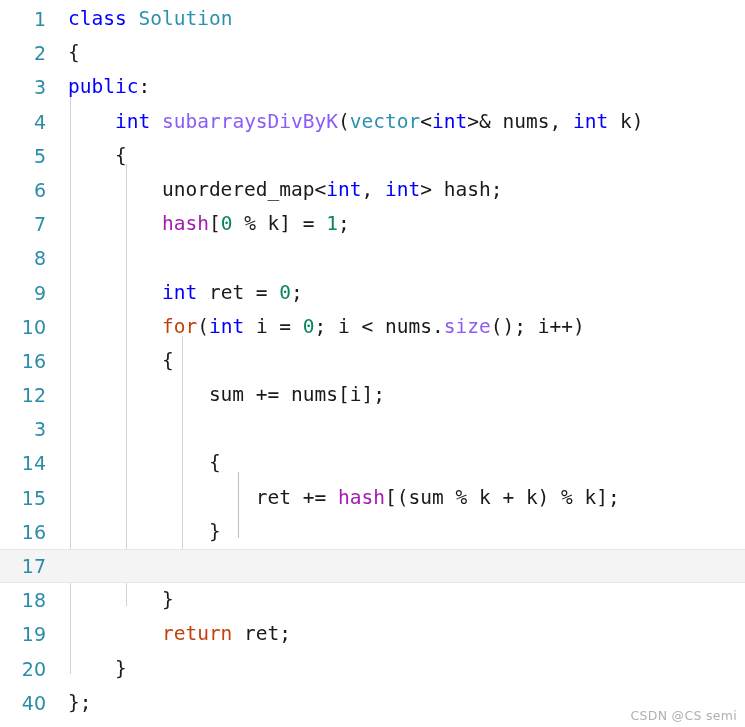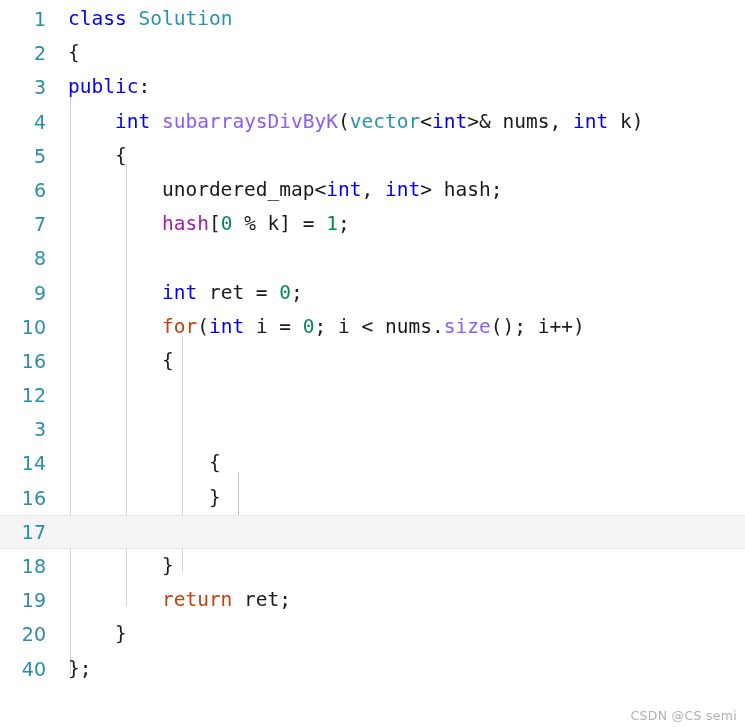--- a/index.html
+++ b/index.html
@@ -113,23 +113,24 @@
       <div class="line"><div class="gutter">2</div><div class="code"><span class="plain">{</span></div></div>
       <div class="line"><div class="gutter">3</div><div class="code"><span class="kw">public</span><span class="plain">:</span></div></div>
       <div class="line"><div class="gutter">4</div><div class="code"><span class="plain">    </span><span class="kw">int</span><span class="plain"> </span><span class="fn">subarraysDivByK</span><span class="plain">(</span><span class="type">vector</span><span class="plain">&lt;</span><span class="kw">int</span><span class="plain">&gt;&amp; nums, </span><span class="kw">int</span><span class="plain"> k)</span></div></div>
       <div class="line"><div class="gutter">5</div><div class="code"><span class="plain">    {</span></div></div>
       <div class="line"><div class="gutter">6</div><div class="code"><span class="plain">        unordered_map&lt;</span><span class="kw">int</span><span class="plain">, </span><span class="kw">int</span><span class="plain">&gt; hash;</span></div></div>
       <div class="line"><div class="gutter">7</div><div class="code"><span class="plain">        </span><span class="var">hash</span><span class="plain">[</span><span class="num">0</span><span class="plain"> % k] = </span><span class="num">1</span><span class="plain">;</span></div></div>
       <div class="line"><div class="gutter">8</div></div>
       <div class="line"><div class="gutter">9</div><div class="code"><span class="plain">        </span><span class="kw">int</span><span class="plain"> ret = </span><span class="num">0</span><span class="plain">;</span></div></div>
       <div class="line"><div class="gutter">10</div><div class="code"><span class="plain">        </span><span class="ctrl">for</span><span class="plain">(</span><span class="kw">int</span><span class="plain"> i = </span><span class="num">0</span><span class="plain">; i &lt; nums.</span><span class="fn">size</span><span class="plain">(); i++)</span></div></div>
       <div class="line"><div class="gutter">16</div><div class="code"><span class="plain">        {</span></div></div>
-      <div class="line"><div class="gutter">12</div></div>
+      <div class="line"><div class="gutter">12</div><div class="code"><span class="plain">            sum += nums[i];</span></div></div>
       <div class="line"><div class="gutter">3</div></div>
       <div class="line"><div class="gutter">14</div><div class="code"><span class="plain">            {</span></div></div>
+      <div class="line"><div class="gutter">15</div><div class="code"><span class="plain">                ret += </span><span class="var">hash</span><span class="plain">[(sum % k + k) % k];</span></div></div>
       <div class="line"><div class="gutter">16</div><div class="code"><span class="plain">            }</span></div></div>
       <div class="line current"><div class="gutter">17</div></div>
       <div class="line"><div class="gutter">18</div><div class="code"><span class="plain">        }</span></div></div>
       <div class="line"><div class="gutter">19</div><div class="code"><span class="plain">        </span><span class="ctrl">return</span><span class="plain"> ret;</span></div></div>
       <div class="line"><div class="gutter">20</div><div class="code"><span class="plain">    }</span></div></div>
       <div class="line"><div class="gutter">40</div><div class="code"><span class="plain">};</span></div></div>
     </div>
 
   <div class="watermark">CSDN @CS semi</div>
 

